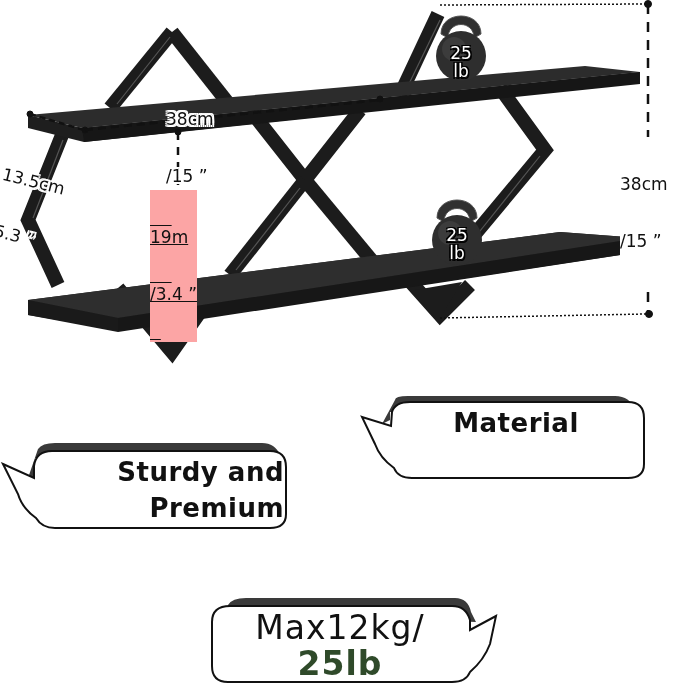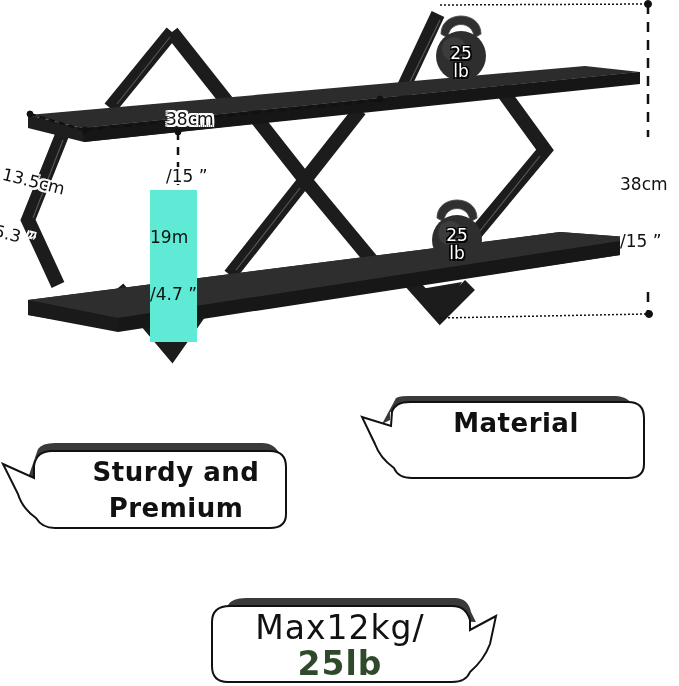--- a/index.html
+++ b/index.html
@@ -107,42 +107,42 @@
   </svg>
 
   <div class="dim outlined" style="left:166px; top:72px;">
     <div>38cm</div>
     <div>/15 ”</div>
   </div>
   <div class="dim outlined" style="left:14px; top:128px; transform:rotate(14deg); transform-origin:left top;">
     <div>13.5cm</div>
     <div>/5.3 ”</div>
   </div>
-  <div class="dim" style="left:150px; top:190px; background:#5eead4;">
+  <div class="dim" style="left:150px; top:190px; background:#fca5a5;text-decoration:underline;">
     <div>19m</div>
-    <div>/4.7 ”</div>
+    <div>/3.4 ”</div>
   </div>
   <div class="dim" style="left:620px; top:137px; background:#fff;">
     <div>38cm</div>
     <div>/15 ”</div>
   </div>
 
   <div class="kb-label" style="left:441px; top:44px;">
     <div>25</div>
     <div>lb</div>
   </div>
   <div class="kb-label" style="left:437px; top:226px;">
     <div>25</div>
     <div>lb</div>
   </div>
 
   <div class="bubble-text" style="left:396px; top:405px; width:240px;">
     <div>Material</div>
   </div>
-  <div class="bubble-text" style="left:53px; top:454px; width:246px;">
+  <div class="bubble-text" style="left:38px; top:454px; width:246px;text-align:right;">
     <div>Sturdy and</div>
     <div>Premium</div>
   </div>
   <div class="max-text" style="left:214px; top:610px; width:252px;">
     <div>Max12kg/</div>
     <div class="accent">25lb</div>
   </div>
 
 </div>
 

